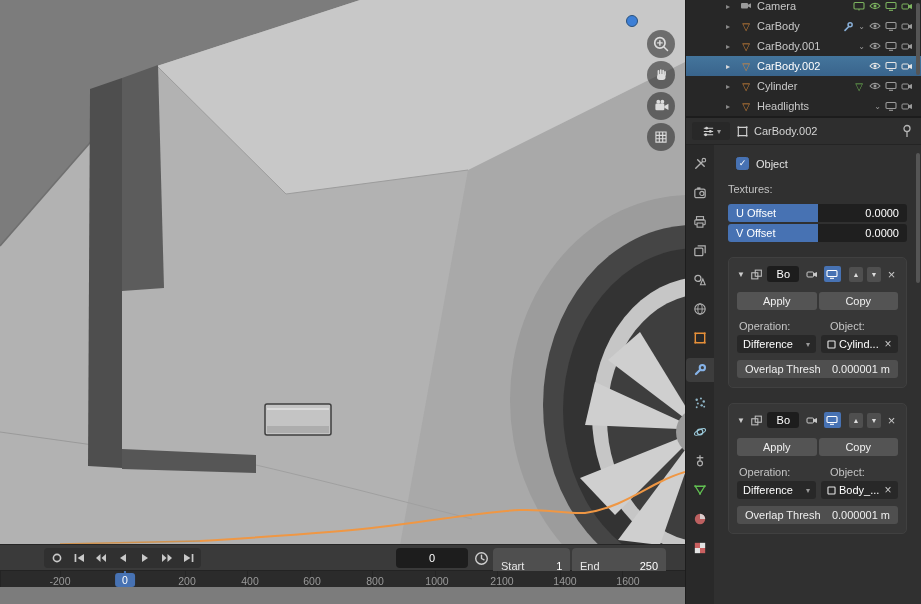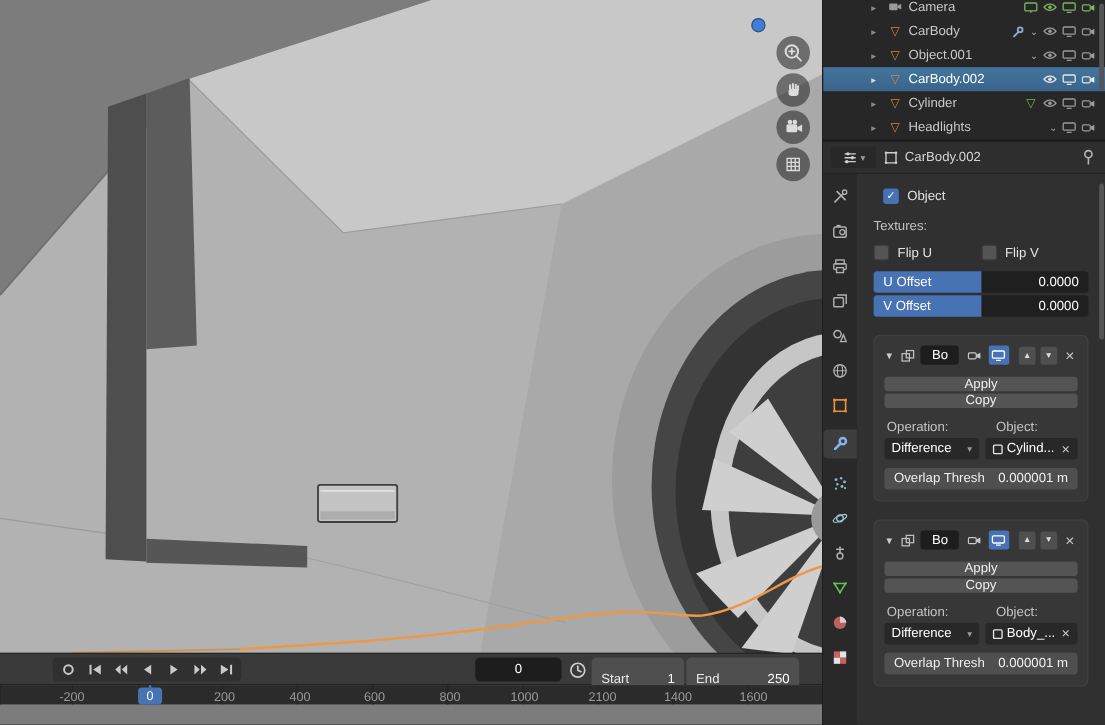--- a/index.html
+++ b/index.html
@@ -96,21 +96,21 @@
   .mod-head{display:flex;align-items:center;gap:4px;height:18px;}
   .tri{color:#cccccc;font-size:8px;width:10px;}
   .mod-name{width:34px;height:16px;background:#1d1d1d;border-radius:3px;color:#fff;
     display:flex;align-items:center;justify-content:center;}
   .tgl{width:18px;height:16px;border-radius:2px;display:flex;align-items:center;justify-content:center;color:#c8c8c8;}
   .tgl.on{background:#4772b3;color:#fff;}
   .mod-head .spacer{flex:1;}
   .arrbtn{width:15px;height:15px;background:#4f4f4f;border-radius:2px;color:#ddd;font-size:7px;
     display:flex;align-items:center;justify-content:center;}
   .xbtn{width:14px;text-align:center;color:#c8c8c8;font-size:13px;line-height:1;}
-  .btn-row{display:flex;gap:2px;margin-top:9px;flex-direction:column;}
+  .btn-row{display:flex;gap:2px;margin-top:9px;}
   .btn{flex:1;height:18px;background:#545454;border-radius:3px;display:flex;align-items:center;
     justify-content:center;color:#f0f0f0;}
   .op-labels{display:flex;margin-top:10px;color:#c4c4c4;gap:21px;}
   .op-labels div{flex:1;padding-left:2px;}
   .op-controls{display:flex;gap:5px;margin-top:3px;}
   .dropdown{flex:1;height:18px;background:#282828;border-radius:3px;display:flex;align-items:center;
     justify-content:space-between;padding:0 6px;color:#fff;}
   .dropdown .dd{color:#9a9a9a;font-size:8px;}
   .objfield{flex:1;height:18px;background:#282828;border-radius:3px;display:flex;align-items:center;
     gap:2px;padding:0 5px;color:#fff;}
@@ -325,21 +325,21 @@
           <svg width="12" height="10" viewBox="0 0 12 10">
               <rect x="1" y="3" width="6.5" height="5" rx="1" stroke="currentColor" stroke-width="1" fill="none"></rect>
               <path d="M7.5,4.6 L11,3 V8 L7.5,6.4 Z" fill="currentColor"></path>
             </svg>
         </span>
       </div>
 
       <div class="out-row">
         <span class="expander">▸</span>
         <span class="obj-icon mesh-orange">▽</span>
-        <span class="out-label">Object.001</span>
+        <span class="out-label">CarBody.001</span>
         <span class="row-icons">
           <span class="chev">⌄</span>
           <svg width="12" height="10" viewBox="0 0 12 10">
               <path d="M1,5 C3.5,1.5 8.5,1.5 11,5 C8.5,8.5 3.5,8.5 1,5 Z" stroke="currentColor" stroke-width="1.1" fill="none"></path>
               <circle cx="6" cy="5" r="1.5" fill="currentColor"></circle>
             </svg>
           <svg width="12" height="10" viewBox="0 0 12 10">
               <rect x="1" y="1.5" width="10" height="6" rx="1" stroke="currentColor" stroke-width="1.1" fill="none"></rect>
               <path d="M4,9.3 H8" stroke="currentColor" stroke-width="1.1"></path>
             </svg>
@@ -549,30 +549,20 @@
       <div class="content">
 
         <div class="check-row merge-row">
           <span class="checkbox checked">✓</span>
           <span>Object</span>
         </div>
 
 
         <div class="sect-label">Textures:</div>
 
-        <div class="flip-row">
-          <div class="check-row">
-            <span class="checkbox"></span>
-            <span>Flip U</span>
-          </div>
-          <div class="check-row">
-            <span class="checkbox"></span>
-            <span>Flip V</span>
-          </div>
-        </div>
 
         <div class="offset firstoff">
           <span class="olabel">U Offset</span>
           <span class="oval">0.0000</span>
         </div>
         <div class="offset">
           <span class="olabel">V Offset</span>
           <span class="oval">0.0000</span>
         </div>
 

